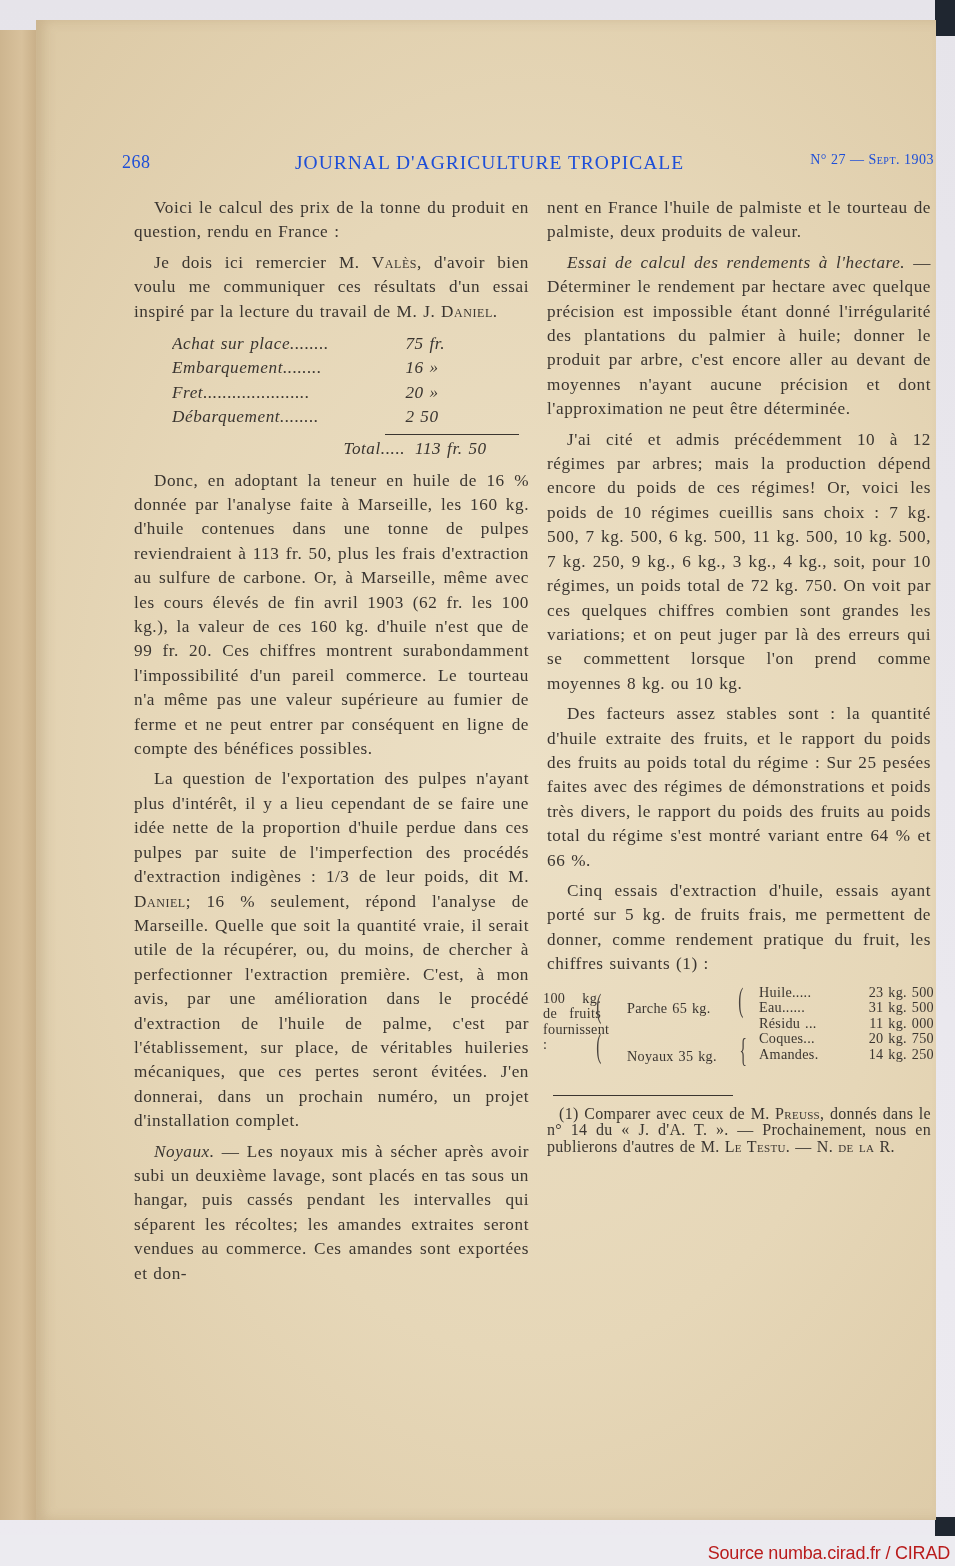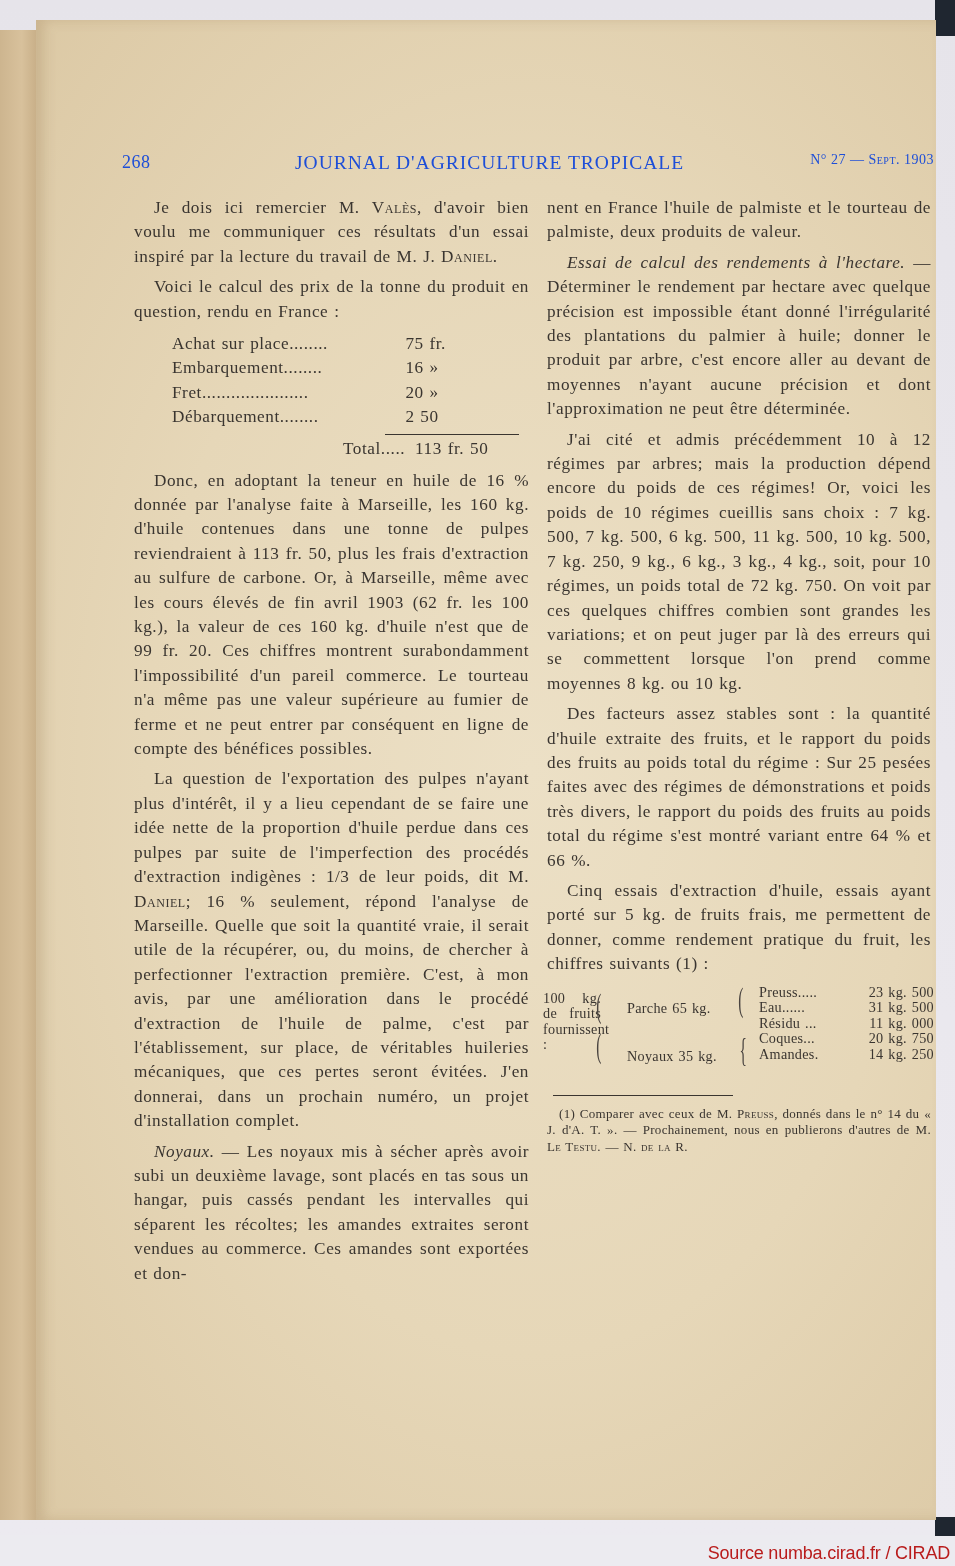--- a/index.html
+++ b/index.html
@@ -42,41 +42,41 @@
     position: absolute; top: 196px; width: 395px;
     font-size: 17.2px; line-height: 24.4px; text-align: justify;
     letter-spacing: 0.55px; word-spacing: 1px;
   }
   .col-left { left: 134px; }
   .col-right { left: 547px; width: 384px; }
   .col p { margin: 0 0 6px 0; text-indent: 20px; }
   .col p.cont { text-indent: 0; }
   .col em { font-style: italic; }
 
-  .price-table { margin: 8px 0 6px 38px; width: 347px; }
+  .price-table { margin: 8px 0 6px 38px; width: 347px; font-style: italic; }
   .price-row { display: flex; height: 24.4px; }
   .price-row .lbl { width: 230px; white-space: nowrap; overflow: hidden; }
   .price-row .val { width: 117px; text-align: left; padding-left: 10px; }
   .price-rule { margin-left: 213px; width: 134px; border-top: 1.6px solid #3a3530; margin-top: 4px; margin-bottom: 2px; }
   .price-total { display: flex; height: 26px; justify-content: space-between; }
   .price-total .lbl { width: 240px; text-align: right; padding-right: 10px; }
   .price-total .val { width: 107px; }
 
   .yield-table {
     position: relative; height: 92px; margin: 4px 0 14px -4px;
     font-size: 14.2px; line-height: 15.5px; letter-spacing: 0.3px;
   }
   .yt-left { position: absolute; left: 0; top: 8px; width: 58px; }
   .yt-brace { position: absolute; font-size: 34px; line-height: 34px; color: #4a4440; font-weight: 200; transform: scaleX(0.45); }
   .yt-mid { position: absolute; left: 84px; width: 120px; }
   .yt-right { position: absolute; left: 216px; width: 175px; }
   .yt-right .r { display: flex; justify-content: space-between; height: 15.5px; }
 
   .footnote-rule { width: 180px; border-top: 1.4px solid #3a3530; margin: 20px 0 10px 6px; }
-  .footnote { font-size: 13px; line-height: 16.5px; letter-spacing: 0.3px; text-align: justify; }
+  .footnote { font-size: 16px; line-height: 16.5px; letter-spacing: 0.3px; text-align: justify; }
   .footnote p { margin: 0; text-indent: 12px; }
 
   .source-credit {
     position: absolute; right: 5px; top: 1543px;
     font-family: Liberation Sans, sans-serif;
     font-size: 18px; color: #b91c1c; letter-spacing: -0.2px;
   }
 </style>
 </head>
 <body>
@@ -88,22 +88,22 @@
 
 <div class="page"></div>
 
 <div class="running-head">
   <span class="folio">268</span>
   <span class="journal">JOURNAL D'AGRICULTURE TROPICALE</span>
   <span class="issue"><span>N° 27 —</span> <span class="sc">Sept.</span> <span>1903</span></span>
 </div>
 
 <div class="col col-left">
+  <p>Voici le calcul des prix de la tonne du produit en question, rendu en France :</p>
   <p><span>Je dois ici remercier M. </span><span class="sc">Valès</span><span>, d'avoir bien voulu me communiquer ces résultats d'un essai inspiré par la lecture du travail de M. J. </span><span class="sc">Daniel</span><span>.</span></p>
-  <p>Voici le calcul des prix de la tonne du produit en question, rendu en France :</p>
 
   <div class="price-table">
     <div class="price-row">
         <span class="lbl">Achat sur place........</span>
         <span class="val">75 fr.</span>
       </div>
     <div class="price-row">
         <span class="lbl">Embarquement........</span>
         <span class="val">16 »</span>
       </div>
@@ -137,21 +137,21 @@
   <div class="yield-table">
     <div class="yt-left">100 kg. de fruits fournissent :</div>
     <div class="yt-brace" style="left:50px; top:6px;">(</div>
     <div class="yt-brace" style="left:50px; top:46px;">(</div>
     <div class="yt-mid" style="top:18px;">Parche 65 kg.</div>
     <div class="yt-mid" style="top:66px;">Noyaux 35 kg.</div>
     <div class="yt-brace" style="left:192px; top:0px;">(</div>
     <div class="yt-brace" style="left:192px; top:50px;">{</div>
     <div class="yt-right" style="top:2px;">
       <div class="r">
-          <span>Preuss.....</span>
+          <span>Huile.....</span>
           <span>23 kg. 500</span>
         </div>
       <div class="r">
           <span>Eau......</span>
           <span>31 kg. 500</span>
         </div>
       <div class="r">
           <span>Résidu ...</span>
           <span>11 kg. 000</span>
         </div>

